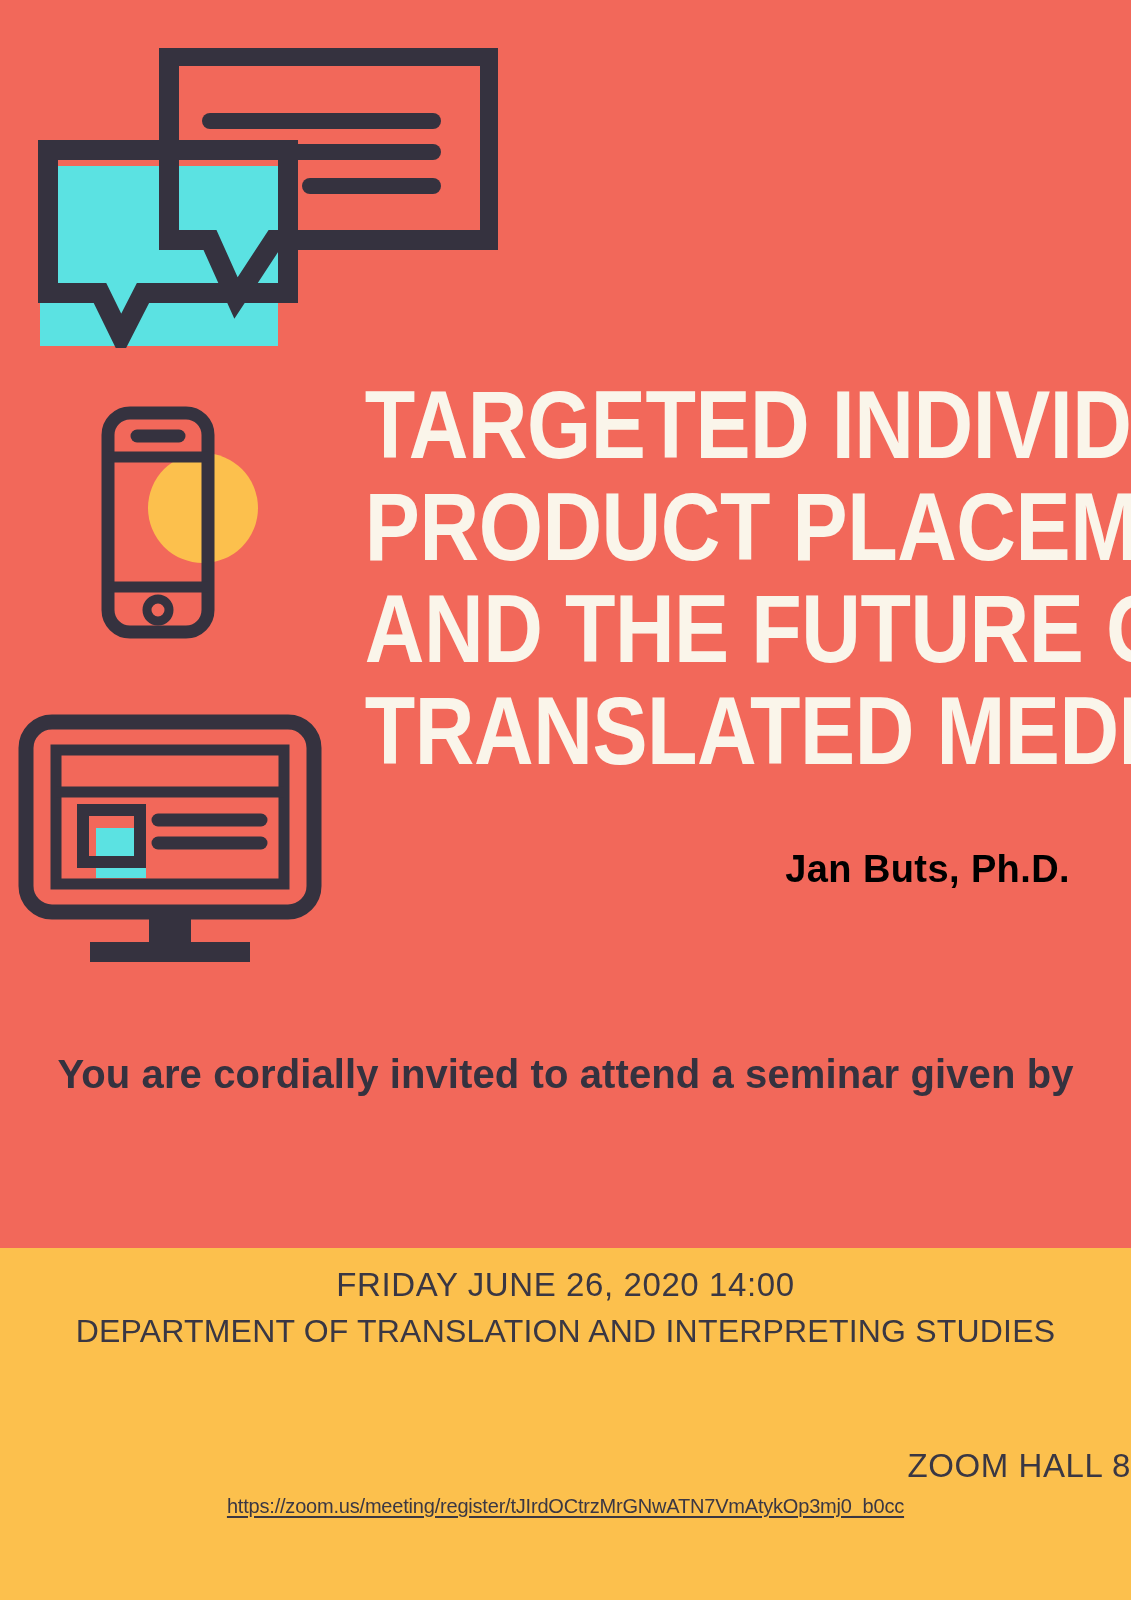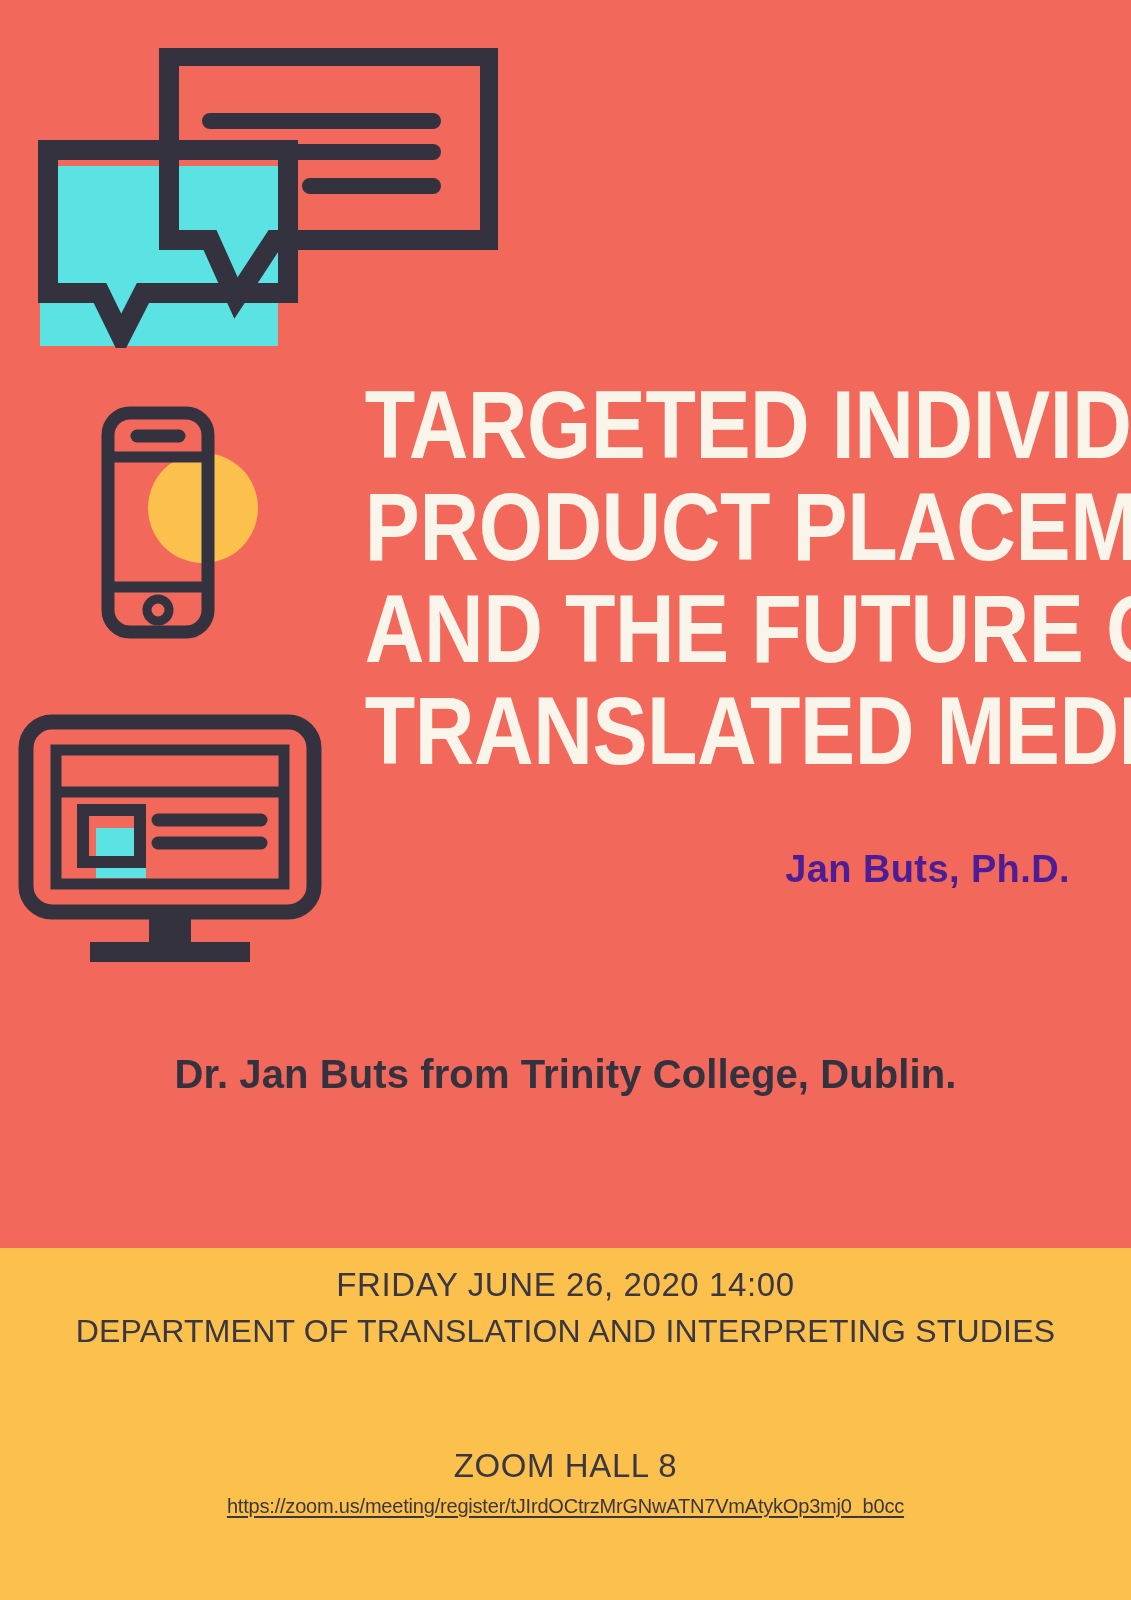--- a/index.html
+++ b/index.html
@@ -43,21 +43,21 @@
     letter-spacing:-0.5px;
     transform:scaleX(0.86);
     transform-origin:100% 50%;
     white-space:nowrap;
     margin-bottom:8px;
   }
   .byline{
     position:absolute;
     left:250px;top:848px;width:820px;
     text-align:right;
-    color:#4c1d95;
+    color:#000000;
     font-family:"Liberation Sans", sans-serif;
     font-weight:600;
     font-size:38px;
     letter-spacing:0.4px;
   }
 
   
   .invitation{
     position:absolute;
     left:0;top:1046px;width:1131px;
@@ -83,21 +83,21 @@
     font-weight:400;
     font-size:33px;
     line-height:1.42;
     letter-spacing:0.6px;
   }
   .footer-text .fline{display:block;}
   .footer-text .fline.dept{font-size:32px;letter-spacing:0.2px;}
   .footer-zoom{
     position:absolute;
     left:0;top:1447px;width:1131px;
-    text-align:center;
+    text-align:right;
     color:#3A3743;
     font-family:"Liberation Sans", sans-serif;
     font-size:33px;
     letter-spacing:0.6px;
   }
   .footer-url{
     position:absolute;
     left:0;top:1495px;width:1131px;
     text-align:center;
     color:#3A3743;
@@ -159,21 +159,21 @@
   <div class="title-block">
     <span class="title-line">TARGETED INDIVIDUALS:</span>
     <span class="title-line">PRODUCT PLACEMENT</span>
     <span class="title-line">AND THE FUTURE OF</span>
     <span class="title-line">TRANSLATED MEDIA</span>
   </div>
 
   <div class="byline">Jan Buts, Ph.D.</div>
 
   <div class="invitation">
-    <span>Dr. Jan Buts from Trinity College, Dublin.</span>
+    <span>You are cordially invited to attend a seminar given by</span>
   </div>
 
   <div class="footer-text">
     <span class="fline">FRIDAY JUNE 26, 2020 14:00</span>
     <span class="fline dept">DEPARTMENT OF TRANSLATION AND INTERPRETING STUDIES</span>
   </div>
 
   <div class="footer-zoom">ZOOM HALL 8</div>
 
   <div class="footer-url">https://zoom.us/meeting/register/tJIrdOCtrzMrGNwATN7VmAtykOp3mj0_b0cc</div>

